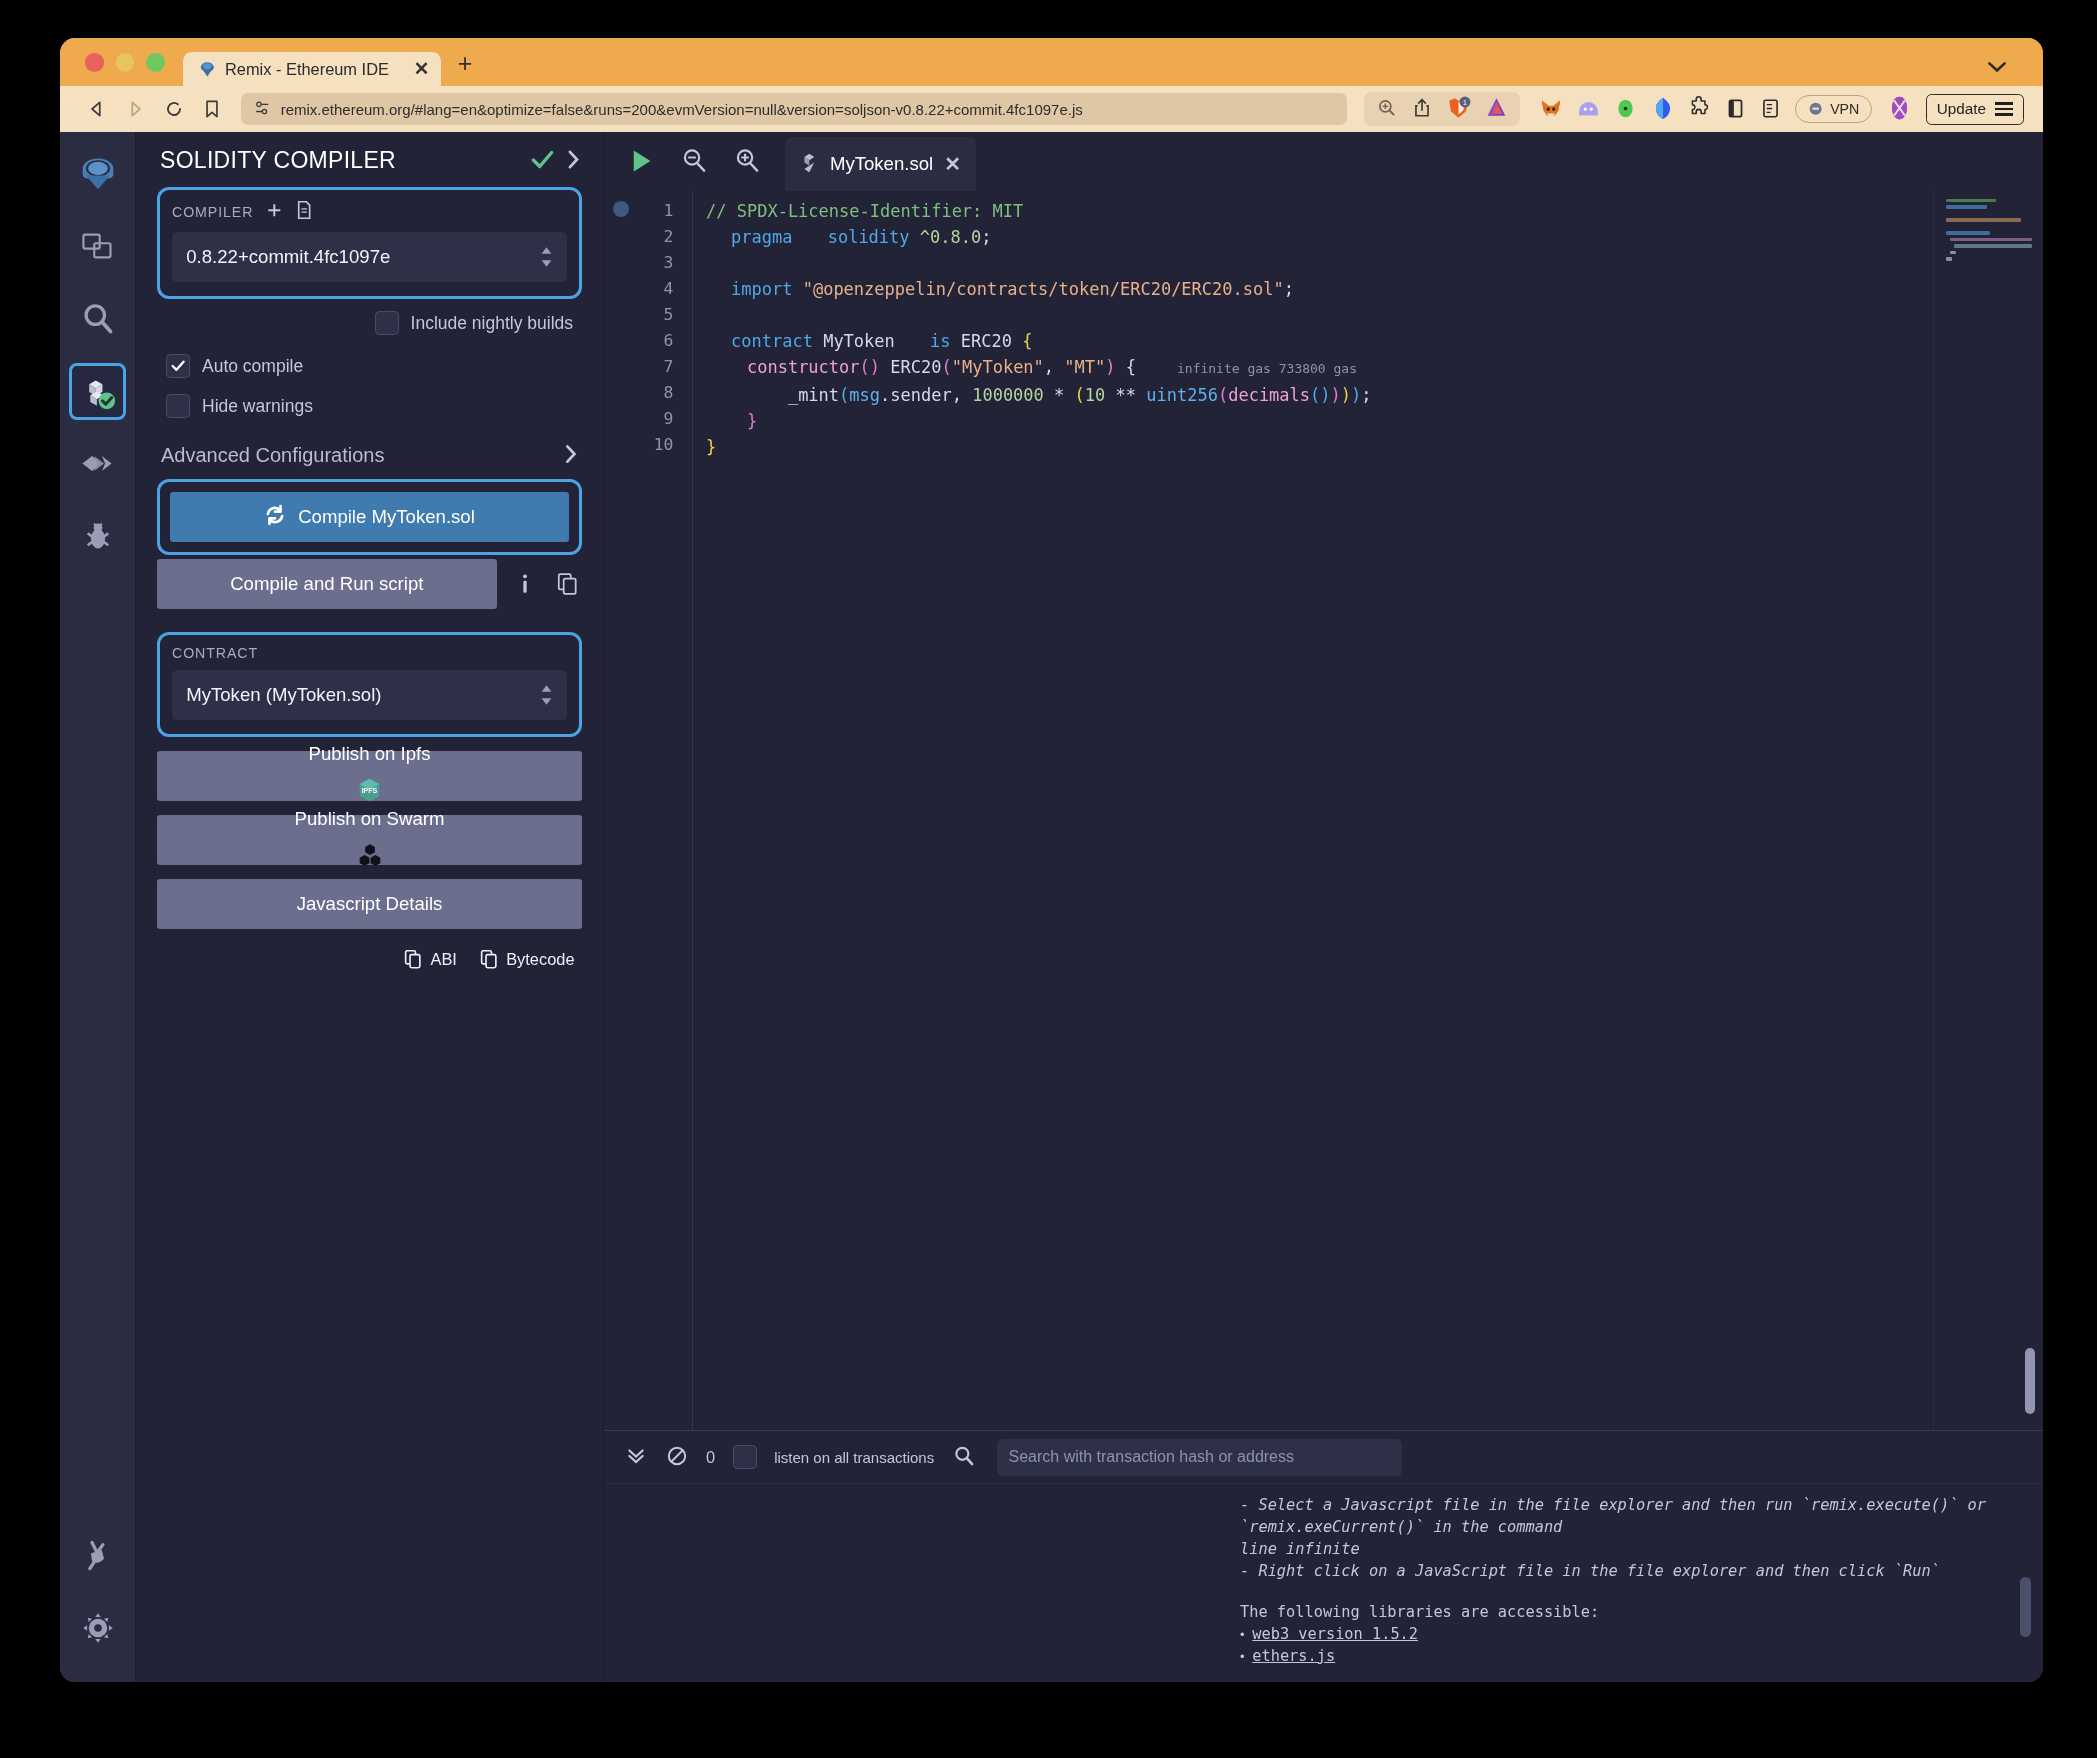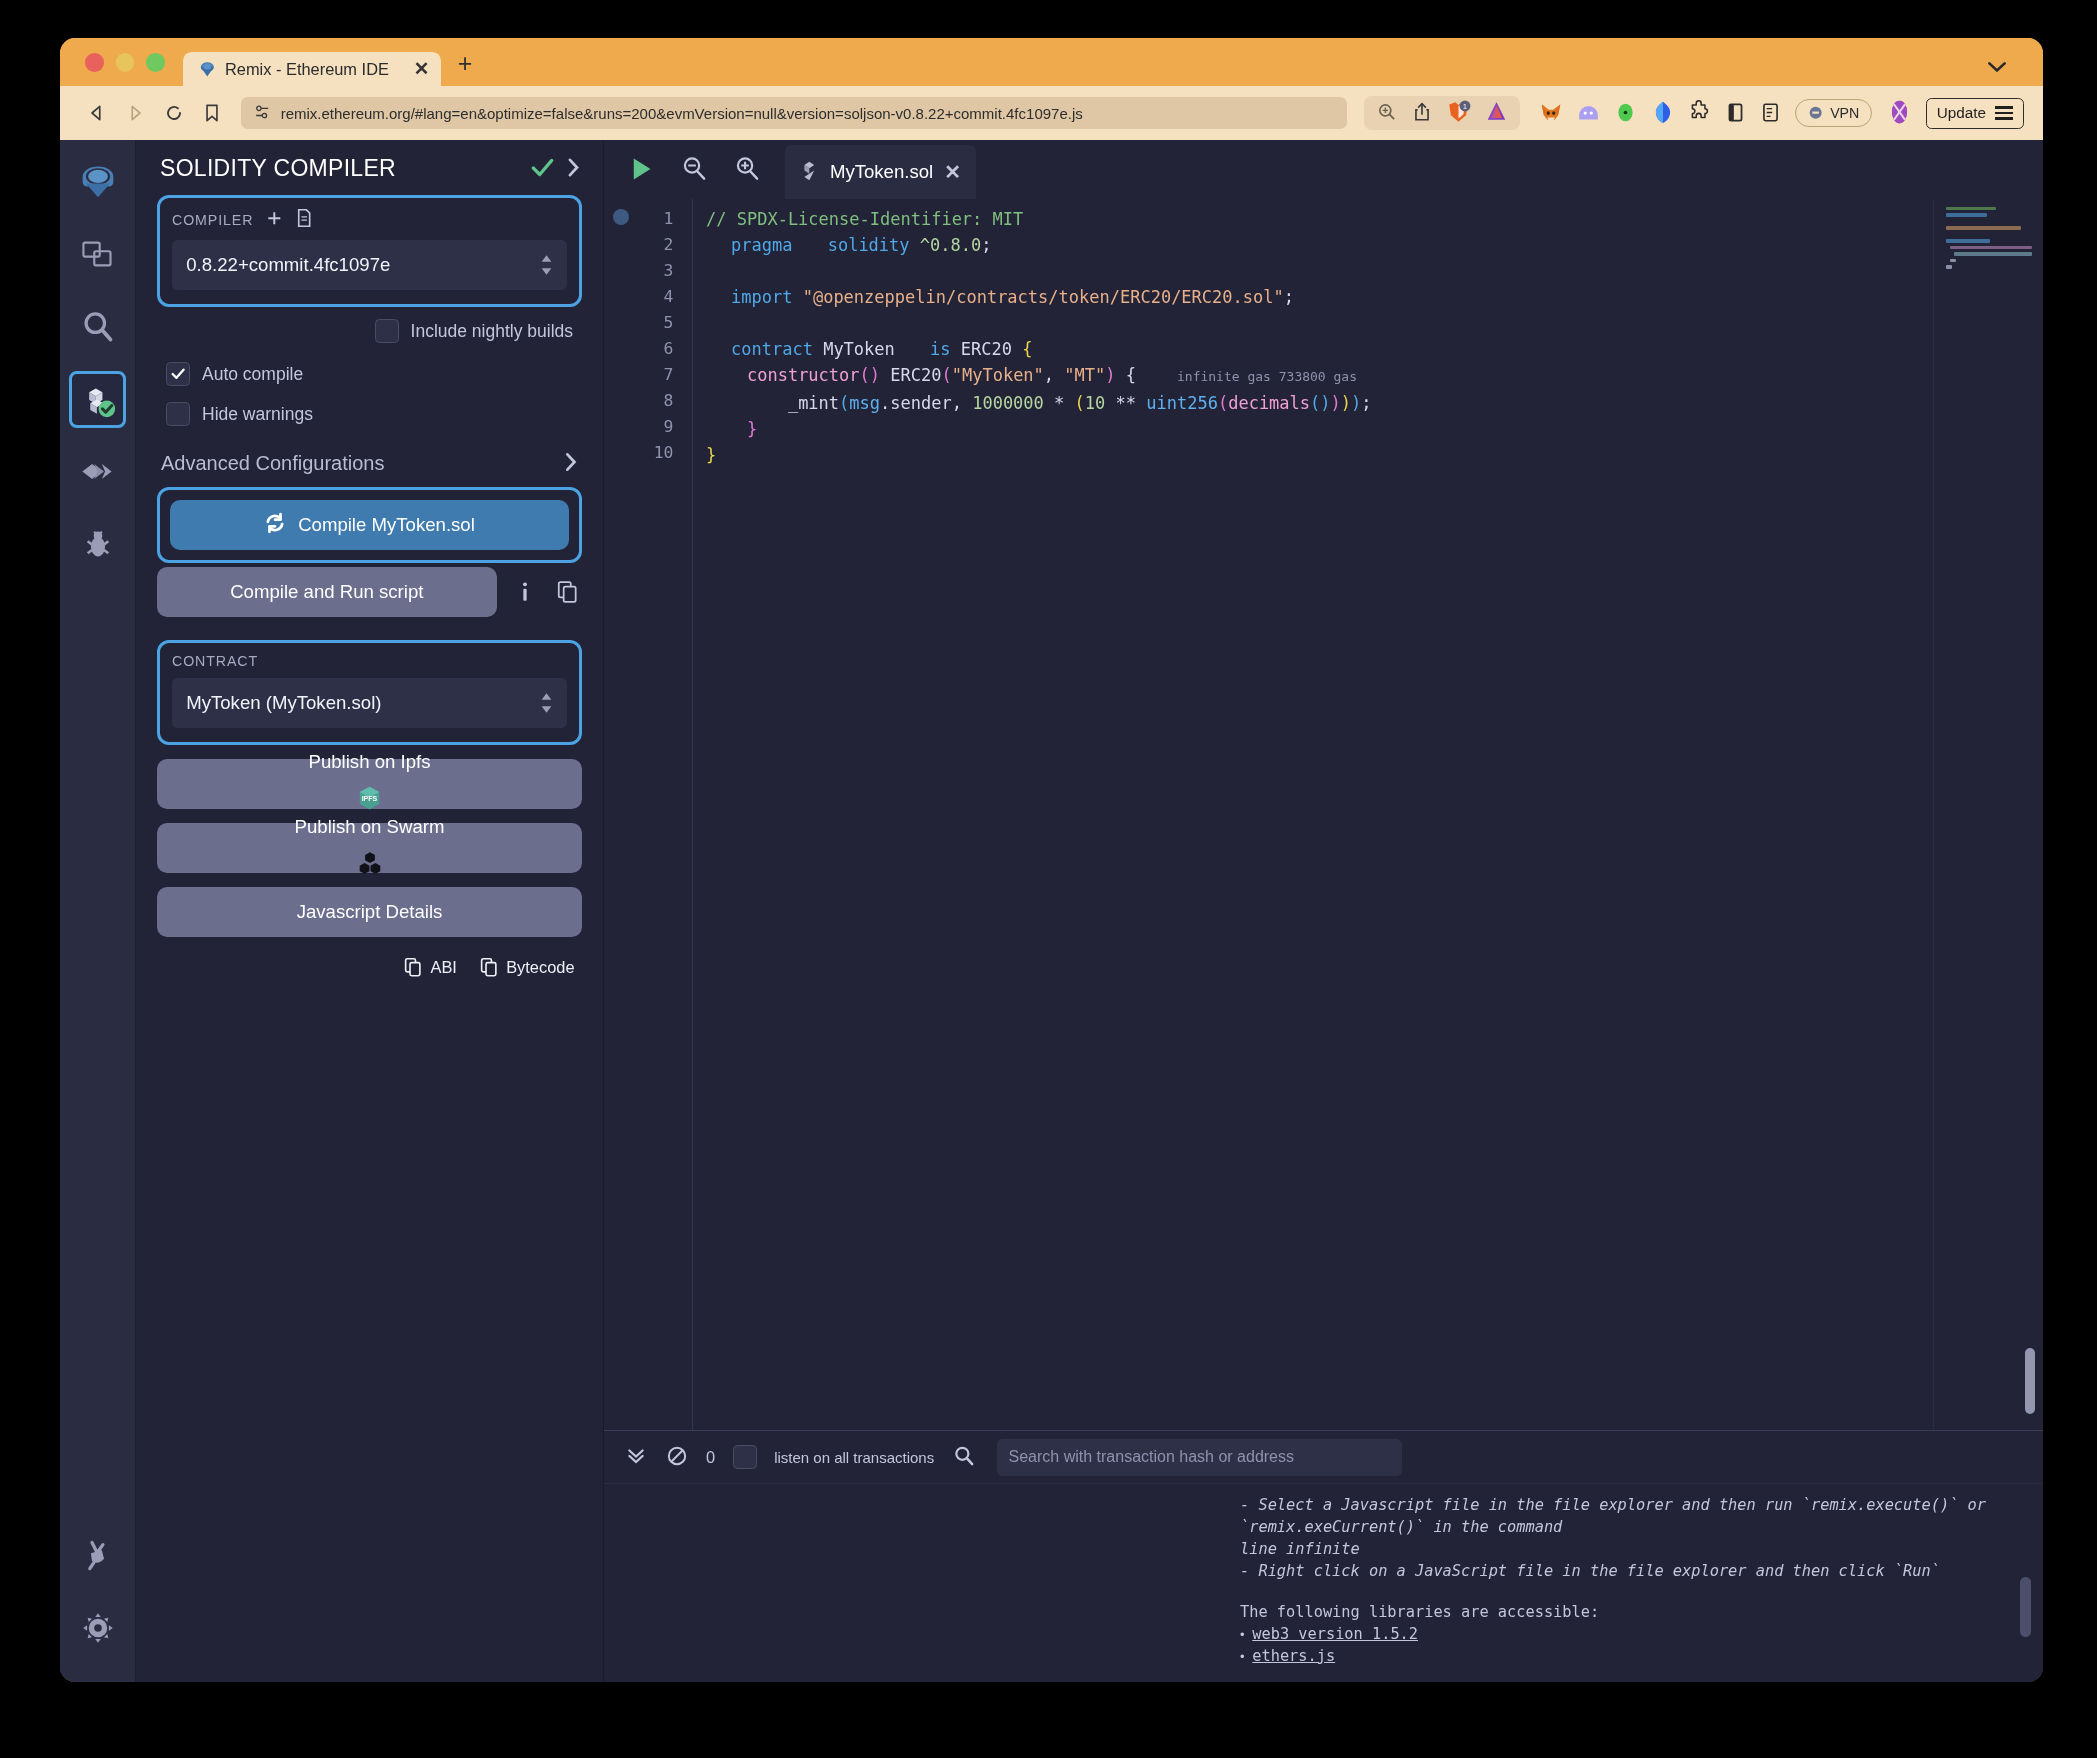--- a/index.html
+++ b/index.html
@@ -31,21 +31,21 @@
     border-radius: 8.8px 8.8px 0 0; display: flex; align-items: center;
     gap: 8.8px; padding: 0 12px 0 14.2px;
   }
   .tab-fav { width: 18.6px; height: 18.6px; flex: none; }
   .tab-title { font-size: 16.4px; color: #2b2b2b; white-space: nowrap; }
   .tab-x { font-size: 18.6px; color: #333; margin-left: auto; padding-left: 13px; font-weight: 600; }
   .newtab { font-size: 25px; color: #2f2f2f; padding: 0 0 7.7px 16.4px; font-weight: 300; }
   .tablist-chev { position: absolute; right: 34px; bottom: 12px; font-size: 0; }
   
   .urlbar {
-    height: 54px; background: #f5e0c0; display: flex; align-items: center;
+    height: 46px; background: #f5e0c0; display: flex; align-items: center;
     padding: 0 18.6px 0 20px; gap: 4.4px; flex: none;
   }
   .navbtn { width: 34px; height: 34px; display: flex; align-items: center; justify-content: center; }
   .omni {
     flex: 1; height: 32px; background: #dfc7a5; border-radius: 6.6px;
     display: flex; align-items: center; gap: 10px; padding: 0 13px; margin: 0 12px 0 7.7px;
     overflow: hidden;
   }
   .omni-text { font-size: 15px; color: #2d2d2d; white-space: nowrap; }
   .ext-group { display: flex; align-items: center; gap: 14.2px; background: #e8d2b2; border-radius: 7.7px; padding: 4.4px 12px; }
@@ -101,21 +101,21 @@
   }
   .check-label { font-size: 17.5px; color: #c3c6dd; }
   .nightly-row { display: flex; justify-content: flex-end; padding: 12px 30px 0 0; }
   .opts { padding: 18.6px 0 0 30px; display: flex; flex-direction: column; gap: 16.4px; }
   .advanced {
     display: flex; align-items: center; padding: 25px 25px 0 25px;
   }
   .advanced-label { font-size: 20px; color: #b9bcd2; }
   .advanced .sp { flex: 1; }
   .btn {
-    height: 50px; border-radius: 10px; display: flex; align-items: center;
+    height: 50px; border-radius: 3px; display: flex; align-items: center;
     justify-content: center; gap: 12px; font-size: 18.6px; color: #fff;
   }
   .btn-primary { background: #3f7bae; }
   .btn-muted { background: #6b6e8d; }
   .compile-hl { border: 3.3px solid #4ba3e3; border-radius: 12px; margin: 12px 21px 0 21px; padding: 10px; }
   .run-row { display: flex; align-items: center; gap: 14.2px; margin: 3.3px 21px 0 21px; }
   .run-row .btn { flex: 1; }
   .icon-btn { width: 28.5px; height: 28.5px; display: flex; align-items: center; justify-content: center; }
   .pub-btn { margin: 14.2px 21px 0 21px; flex-direction: column; }
   .abi-row { display: flex; justify-content: flex-end; gap: 23px; padding: 20px 28.5px 0 0; align-items: center; }

